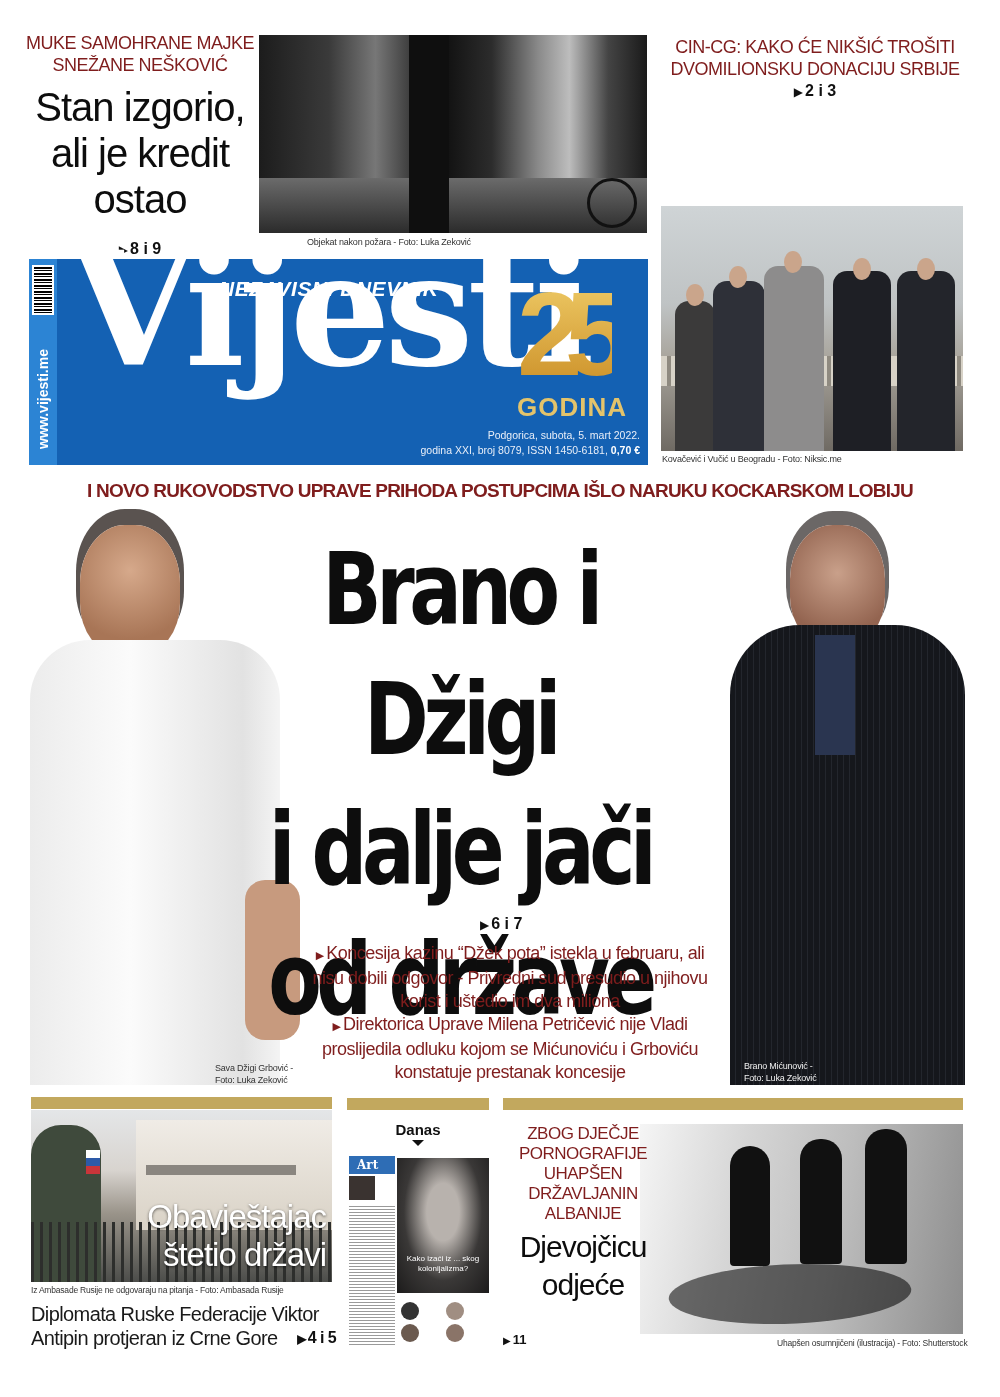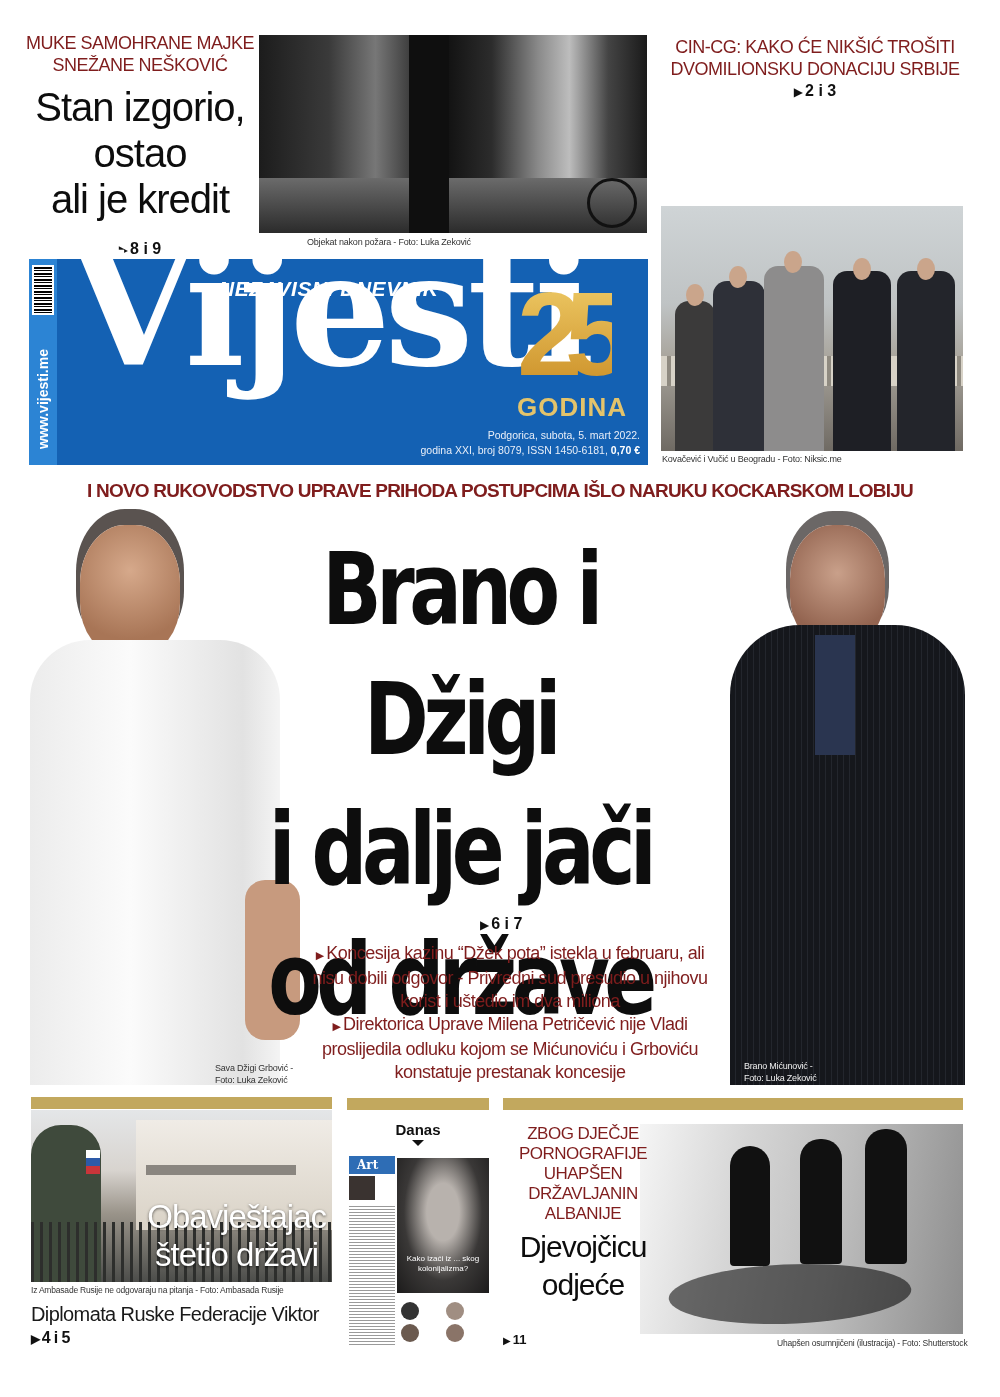--- a/index.html
+++ b/index.html
@@ -38,22 +38,22 @@
 </head>
 <body>
 
 <div class="abs" style="left:25px; top:30px; width:230px; height:220px;">
   <div class="kicker cond" style="font-size:18px; line-height:22px; margin-top:2px;">
     <div>MUKE SAMOHRANE MAJKE</div>
     <div>SNEŽANE NEŠKOVIĆ</div>
   </div>
   <div class="headline cond" style="font-size:40px; line-height:46px; margin-top:8px;">
     <div>Stan izgorio,</div>
+    <div>ali je kredit</div>
     <div>ostao</div>
-    <div>ali je kredit</div>
   </div>
   <div class="pageref" style="margin-top:18px;">
     <span class="arrow">▶</span><span>8 i 9</span>
   </div>
 </div>
 
 <div class="abs photo photo-fire" style="left:259px; top:35px; width:388px; height:198px;">
   <div class="floor"></div>
   <div class="door"></div>
   <div class="wheel"></div>
@@ -142,29 +142,30 @@
   <div><span style="font-size:11px;">▶ </span><span>Direktorica Uprave Milena Petričević nije Vladi proslijedila odluku kojom se Mićunoviću i Grboviću konstatuje prestanak koncesije</span></div>
 </div>
 
 <div class="abs gold-bar" style="left:31px; top:1097px; width:301px;"></div>
 <div class="abs photo photo-embassy" style="left:31px; top:1110px; width:301px; height:172px;">
   <div class="abs" style="left:105px; top:10px; width:196px; height:110px; background:linear-gradient(180deg,#f0ece6,#d9d2c6);"></div>
   <div class="abs" style="left:115px; top:55px; width:150px; height:10px; background:#8a8680;"></div>
   <div class="abs" style="left:0; top:15px; width:70px; height:157px; background:#3f4a3c; border-radius:30px 30px 0 0;"></div>
   <div class="abs" style="left:55px; top:40px; width:14px; height:24px; background:linear-gradient(180deg,#fff 33%,#2d5aa8 33% 66%,#c9353a 66%);"></div>
   <div class="abs" style="left:0; right:0; bottom:0; height:60px; background:repeating-linear-gradient(90deg,#2d2e2c 0 3px,transparent 3px 9px);"></div>
-  <div class="abs cond" style="right:6px; top:88px; text-align:center; color:#fff; font-size:33px; line-height:38px; letter-spacing:-1px; text-shadow:0 1px 3px rgba(0,0,0,0.6);">
+  <div class="abs cond" style="right:6px; top:88px; text-align:right; color:#fff; font-size:33px; line-height:38px; letter-spacing:-1px; text-shadow:0 1px 3px rgba(0,0,0,0.6);">
     <div>Obavještajac</div>
     <div>štetio državi</div>
   </div>
 </div>
 <div class="abs caption" style="left:31px; top:1285px; font-size:8.5px;">Iz Ambasade Rusije ne odgovaraju na pitanja - Foto: Ambasada Rusije</div>
 <div class="abs cond" style="left:31px; top:1302px; width:305px; font-size:20px; line-height:24px; color:#1a1a1a; letter-spacing:-0.6px;">
   <div>Diplomata Ruske Federacije Viktor</div>
   <div style="display:flex; justify-content:space-between;">
+    <span>Antipin protjeran iz Crne Gore</span>
     <span class="pageref" style="font-size:16px;"><span class="arrow">▶</span><span>4 i 5</span></span>
   </div>
 </div>
 
 <div class="abs gold-bar" style="left:347px; top:1098px; width:142px;"></div>
 <div class="abs" style="left:347px; top:1121px; width:142px; text-align:center; font-weight:700; font-size:15px;">Danas</div>
 <div class="abs" style="left:412px; top:1140px; width:0; height:0; border-left:6px solid transparent; border-right:6px solid transparent; border-top:6px solid #111;"></div>
 <div class="abs" style="left:349px; top:1156px; width:140px; height:192px; background:#fff;">
   <div class="abs" style="left:0; top:0; width:46px; height:18px; background:#2e6db5; color:#fff; font-family:'DejaVu Serif',serif; font-weight:700; font-size:12px; padding-left:8px; line-height:18px;">Art</div>
   <div class="abs" style="left:0; top:20px; width:26px; height:24px; background:#3a3330;"></div>

